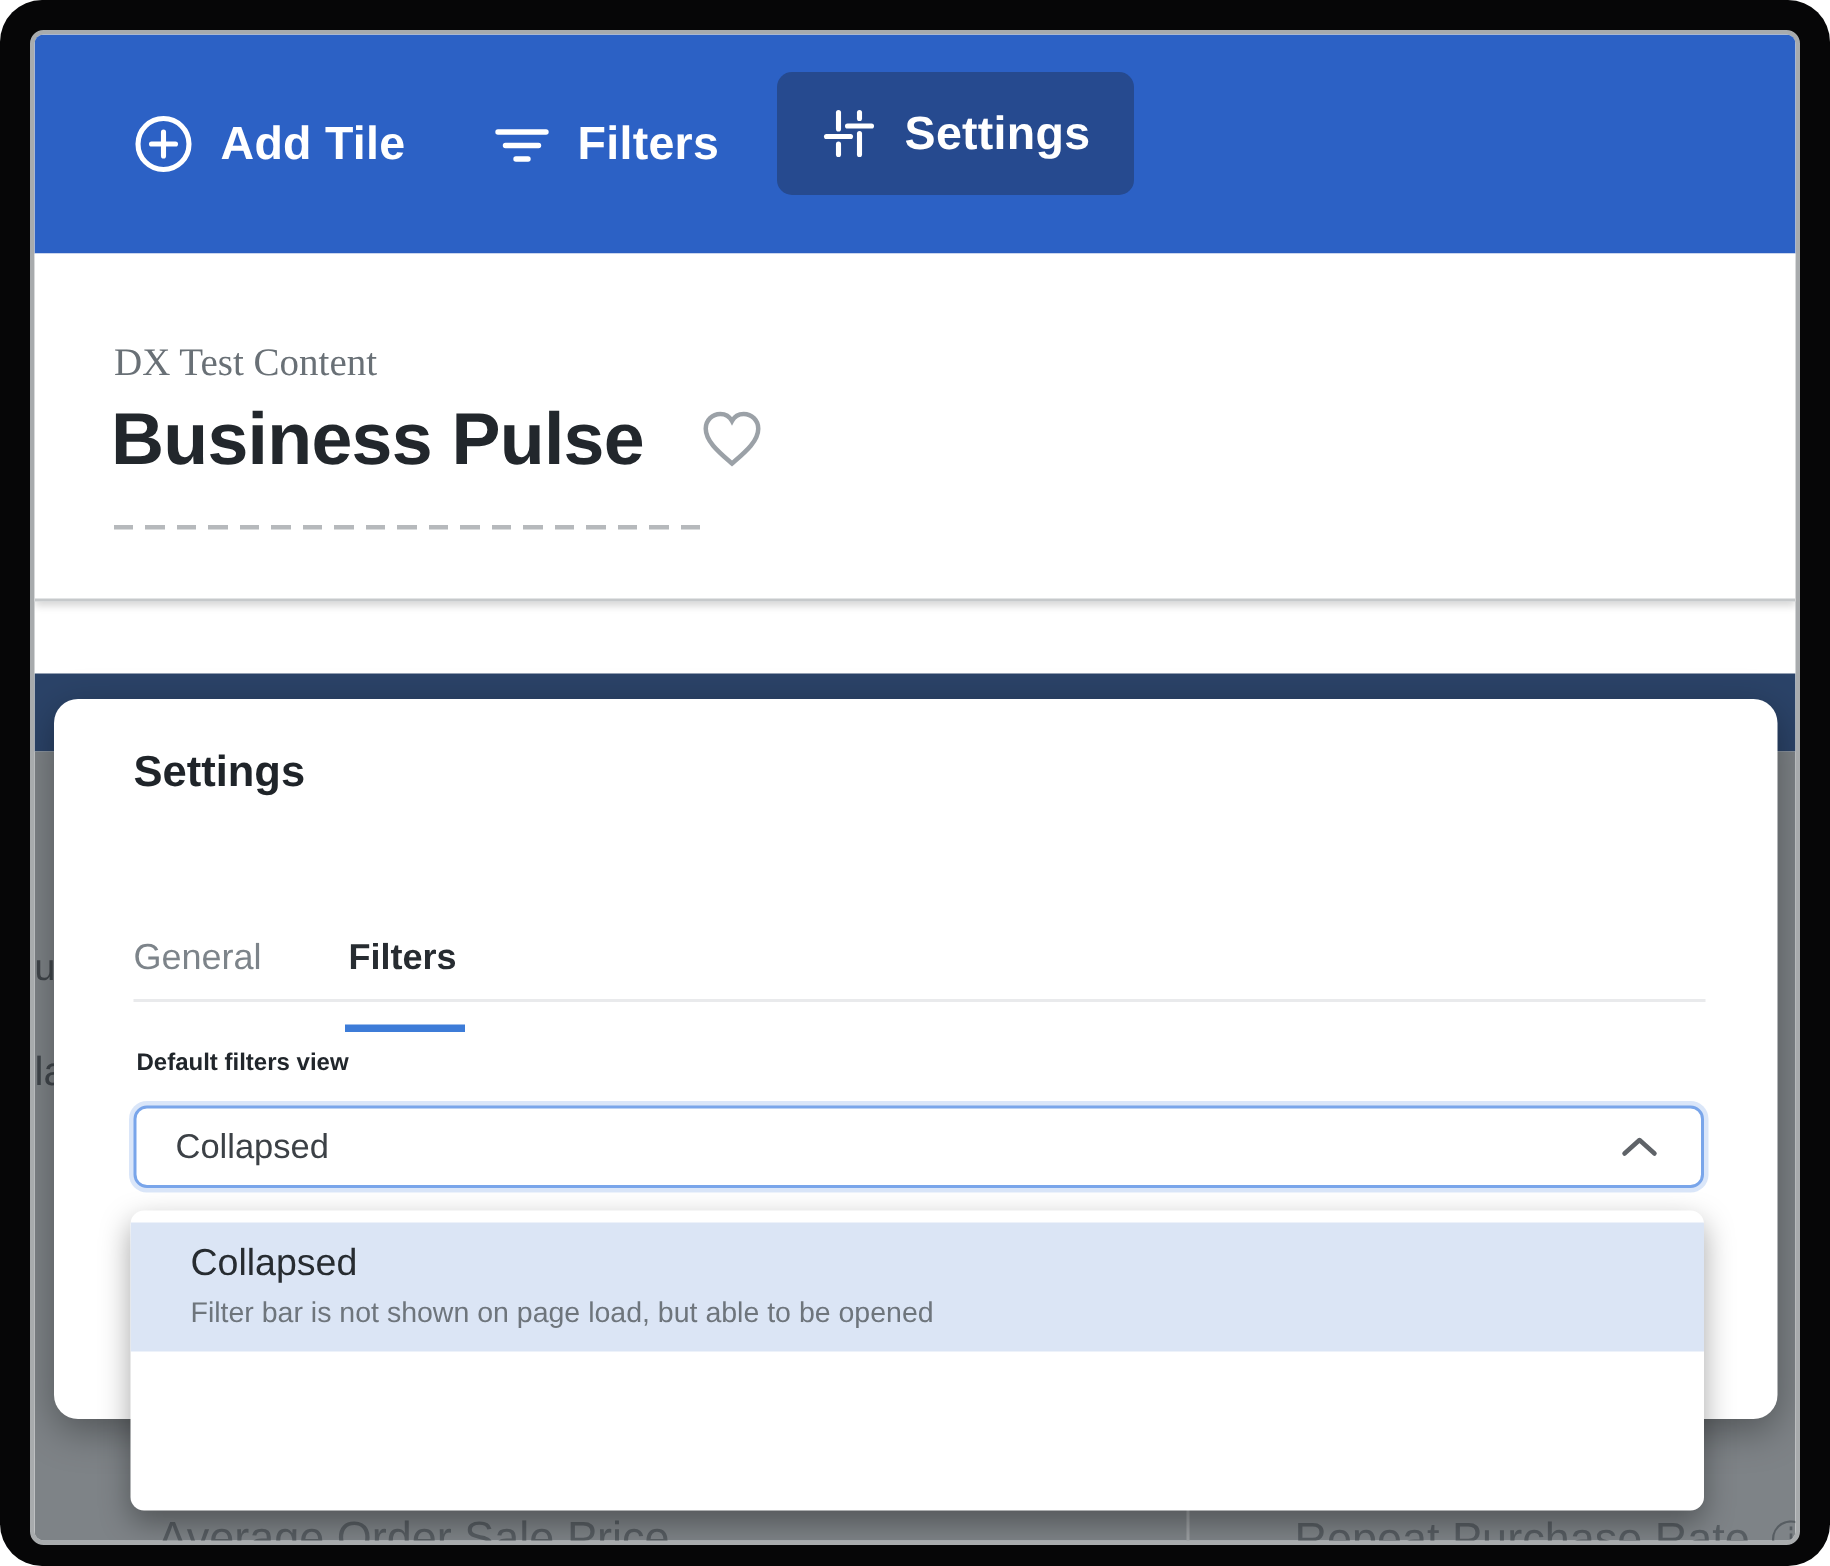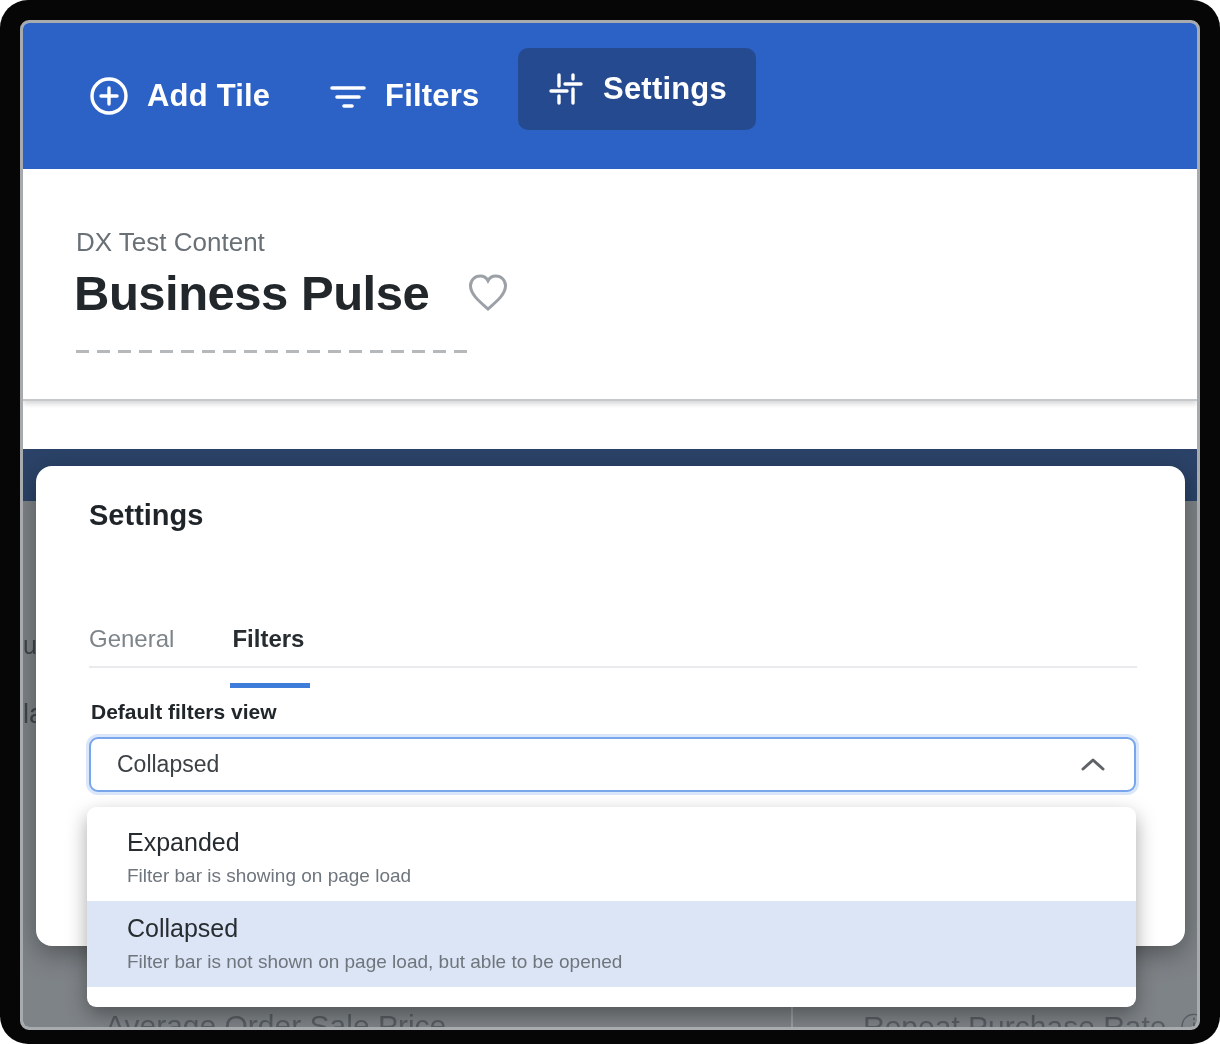--- a/index.html
+++ b/index.html
@@ -14,21 +14,21 @@
           font-weight:700;font-size:31px;letter-spacing:.2px;cursor:pointer;}
   .tb-add{left:66px;top:33px;height:80px;}
   .tb-filters{left:306px;top:33px;height:80px;}
   .tb-settings{left:495px;top:25px;height:82px;width:238px;background:#264A8F;border-radius:10px;
                justify-content:center;gap:18px;box-sizing:border-box;}
   .tb-icon{display:flex;align-items:center;justify-content:center;}
 
   
   .title-section{position:absolute;left:0;top:146px;width:100%;height:232px;background:#ffffff;
                  border-bottom:2px solid #c6c9cb;box-shadow:0 3px 5px rgba(0,0,0,.16);box-sizing:border-box;}
-  .folder-label{position:absolute;left:53px;top:58px;font-size:26px;color:#697076;}
+  .folder-label{position:absolute;left:53px;top:58px;font-size:26px;color:#697076;font-family:Liberation Serif, serif;}
   .dash-title-row{position:absolute;left:51px;top:96px;display:flex;align-items:center;gap:37px;}
   .dash-title{font-size:49px;font-weight:600;color:#22272c;letter-spacing:-.5px;}
   .dashed-underline{position:absolute;left:53px;top:181px;width:396px;height:3px;
     background:repeating-linear-gradient(90deg,#b6b9bc 0 13px,transparent 13px 21px);}
 
   
   .navy-bar{position:absolute;left:0;top:426px;width:100%;height:52px;background:#2B4368;}
   .scrim{position:absolute;left:0;top:478px;width:100%;height:527px;background:#7E8387;overflow:hidden;}
   .bg-fragment{position:absolute;color:#40464B;font-size:25px;}
   .frag-1{left:0;top:130px;}
@@ -41,21 +41,21 @@
 
   
   .modal{position:absolute;left:13px;top:443px;width:1149px;height:480px;background:#ffffff;
          border-radius:16px;box-shadow:0 8px 26px rgba(0,0,0,.35);}
   .modal-title{position:absolute;left:53px;top:33px;font-size:29px;font-weight:600;color:#1f2429;}
   .tabs{position:absolute;left:53px;top:146px;display:flex;gap:56px;margin-top:13px;}
   .tab{font-size:24px;padding-bottom:30px;cursor:pointer;}
   .tab-inactive{color:#7d848a;font-weight:500;}
   .tab-active{color:#272c31;font-weight:600;border-bottom:5px solid #3D7CD8;padding-left:2px;padding-right:6px;}
   .tabs-rule{position:absolute;left:53px;top:200px;width:1048px;border-bottom:2px solid #e9eaec;}
-  .field-label{position:absolute;left:55px;top:234px;font-size:21px;font-weight:700;color:#21262b;}
+  .field-label{position:absolute;left:55px;top:234px;font-size:16px;font-weight:700;color:#21262b;}
   .select{position:absolute;left:53px;top:271px;width:1047px;height:55px;box-sizing:border-box;
           border:2px solid #79A5EA;border-radius:9px;background:#fff;display:flex;align-items:center;
           padding:0 26px;cursor:pointer;box-shadow:0 0 0 3px rgba(122,166,235,.28);}
   .select-value{font-size:23px;color:#3c4146;flex:1;}
 
   
   .popup{position:absolute;left:64px;top:784px;width:1049px;height:200px;background:#ffffff;
          border-radius:9px;box-shadow:0 8px 20px rgba(0,0,0,.35);padding:8px 0;box-sizing:border-box;
          overflow:hidden;}
   .option{padding:13px 40px 14px 40px;cursor:pointer;}
@@ -149,24 +149,20 @@
           <span class="select-value">Collapsed</span>
           <span style="display:flex;">
             <svg width="30" height="20" viewBox="0 0 30 20" fill="none">
               <polyline points="5,14 15,5 25,14" stroke="#5f6368" stroke-width="3" stroke-linecap="round" stroke-linejoin="round" fill="none"></polyline>
             </svg>
           </span>
         </div>
       </div>
 
       <div class="popup">
-        <div class="option">
-          <div class="option-title">Expanded</div>
-          <div class="option-desc">Filter bar is showing on page load</div>
-        </div>
         <div class="option option-selected">
           <div class="option-title">Collapsed</div>
           <div class="option-desc">Filter bar is not shown on page load, but able to be opened</div>
         </div>
       </div>
 
     </div>
   </div>
 </div>
 

